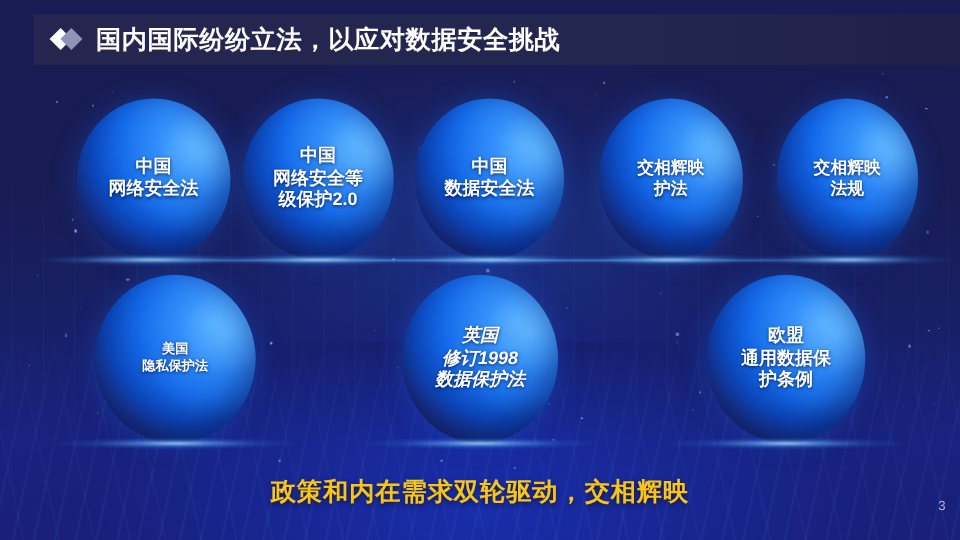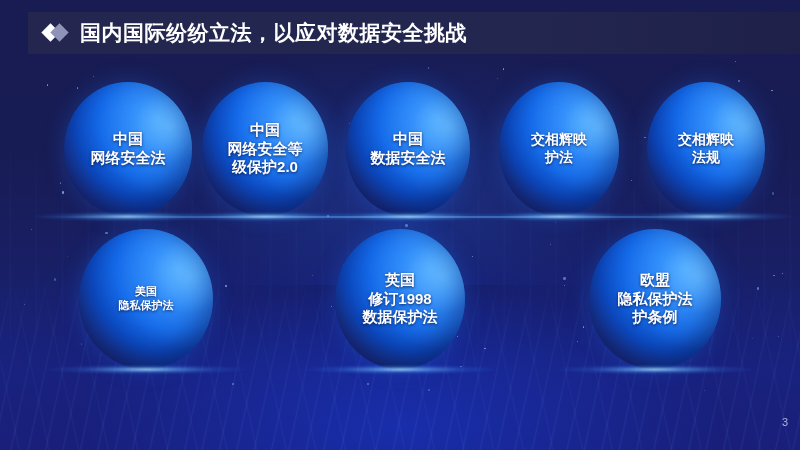--- a/index.html
+++ b/index.html
@@ -314,28 +314,29 @@
         <div class="sphere-label" style="font-size: 14px;">交相辉映
 法规</div>
       </div>
       <div class="sphere-glint" style="left: 617.5px; top: 212px; width: 177px; height: 9px;"></div>
       <div class="sphere" style="left: 79px; top: 229px; width: 134px; height: 140px;">
         <div class="sphere-label" style="font-size: 11px;">美国
 隐私保护法</div>
       </div>
       <div class="sphere-glint" style="left: 45.5px; top: 365px; width: 201px; height: 9px;"></div>
       <div class="sphere" style="left: 335px; top: 229px; width: 130px; height: 140px;">
-        <div class="sphere-label" style="font-size: 15px;">英国
+        <div class="sphere-label" style="font-size: 15px; font-style: italic;">英国
 修订1998
 数据保护法</div>
       </div>
       <div class="sphere-glint" style="left: 302.5px; top: 365px; width: 195px; height: 9px;"></div>
       <div class="sphere" style="left: 589px; top: 229px; width: 132px; height: 140px;">
         <div class="sphere-label" style="font-size: 15px;">欧盟
-隐私保护法
+通用数据保
 护条例</div>
       </div>
       <div class="sphere-glint" style="left: 556px; top: 365px; width: 198px; height: 9px;"></div>
     </div>
 
+  <div class="footer-text">政策和内在需求双轮驱动，交相辉映</div>
   <div class="page-number">3</div>
 
 </div>
 
 </body></html>

